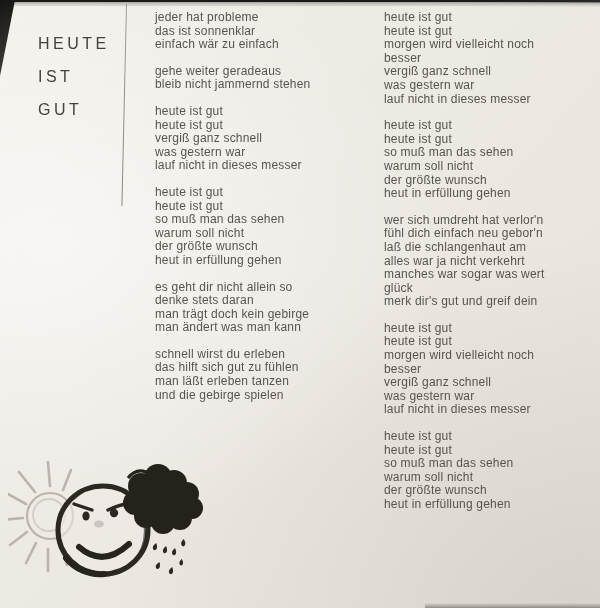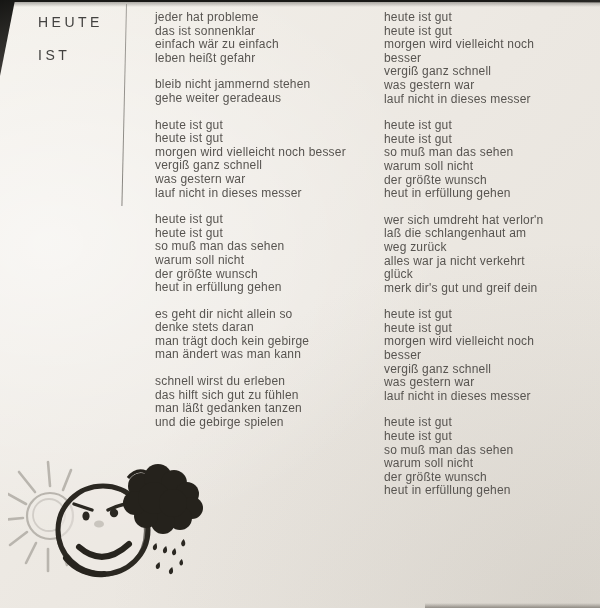--- a/index.html
+++ b/index.html
@@ -34,23 +34,23 @@
   .edge-bottom-right {
     position: absolute; bottom: 0; right: 0; width: 175px; height: 5px;
     background: linear-gradient(to top, rgba(72,67,60,0.5), rgba(72,67,60,0));
   }
   .edge-top-right {
     position: absolute; top: 0; right: 0; width: 110px; height: 3px;
     background: linear-gradient(to left, rgba(60,58,54,0.45), rgba(60,58,54,0));
   }
   
   .title {
-    position: absolute; left: 38px; top: 6px;
+    position: absolute; left: 38px; top: 27px;
     color: #434240;
-    font-size: 14px;
+    font-size: 16px;
     letter-spacing: 3.5px;
     line-height: 33px;
     font-weight: 400;
   }
   .title .t-line { display: block; }
   
   .rule {
     position: absolute; left: 126px; top: 4px;
     width: 1.4px; height: 202px;
     background: linear-gradient(to bottom, #a09d98, #87847f);
@@ -82,39 +82,38 @@
 
   <div class="edge-top"></div>
   <div class="edge-top-fade"></div>
   <div class="corner-wedge"></div>
   <div class="edge-top-right"></div>
   <div class="edge-bottom-right"></div>
 
   <div class="title">
     <span class="t-line">HEUTE</span>
     <span class="t-line">IST</span>
+    <span class="t-line">GUT</span>
   </div>
 
   <div class="rule"></div>
 
   <div class="col col-left">
       <div class="stanza">
         <div class="line">jeder hat probleme</div>
         <div class="line">das ist sonnenklar</div>
         <div class="line">einfach wär zu einfach</div>
-        <div class="line">leben heißt gefahr</div>
-      </div>
-      <div class="stanza">
+      </div>
+      <div class="stanza">
+        <div class="line">gehe weiter geradeaus</div>
         <div class="line">bleib nicht jammernd stehen</div>
-        <div class="line">gehe weiter geradeaus</div>
-      </div>
-      <div class="stanza">
-        <div class="line">heute ist gut</div>
-        <div class="line">heute ist gut</div>
-        <div class="line">morgen wird vielleicht noch besser</div>
+      </div>
+      <div class="stanza">
+        <div class="line">heute ist gut</div>
+        <div class="line">heute ist gut</div>
         <div class="line">vergiß ganz schnell</div>
         <div class="line">was gestern war</div>
         <div class="line">lauf nicht in dieses messer</div>
       </div>
       <div class="stanza">
         <div class="line">heute ist gut</div>
         <div class="line">heute ist gut</div>
         <div class="line">so muß man das sehen</div>
         <div class="line">warum soll nicht</div>
         <div class="line">der größte wunsch</div>
@@ -122,21 +121,21 @@
       </div>
       <div class="stanza">
         <div class="line">es geht dir nicht allein so</div>
         <div class="line">denke stets daran</div>
         <div class="line">man trägt doch kein gebirge</div>
         <div class="line">man ändert was man kann</div>
       </div>
       <div class="stanza">
         <div class="line">schnell wirst du erleben</div>
         <div class="line">das hilft sich gut zu fühlen</div>
-        <div class="line">man läßt gedanken tanzen</div>
+        <div class="line">man läßt erleben tanzen</div>
         <div class="line">und die gebirge spielen</div>
       </div>
     </div>
 
   <div class="col col-right">
       <div class="stanza">
         <div class="line">heute ist gut</div>
         <div class="line">heute ist gut</div>
         <div class="line">morgen wird vielleicht noch</div>
         <div class="line">besser</div>
@@ -147,23 +146,24 @@
       <div class="stanza">
         <div class="line">heute ist gut</div>
         <div class="line">heute ist gut</div>
         <div class="line">so muß man das sehen</div>
         <div class="line">warum soll nicht</div>
         <div class="line">der größte wunsch</div>
         <div class="line">heut in erfüllung gehen</div>
       </div>
       <div class="stanza">
         <div class="line">wer sich umdreht hat verlor'n</div>
+        <div class="line">fühl dich einfach neu gebor'n</div>
         <div class="line">laß die schlangenhaut am</div>
-        <div class="line">weg zurück</div>
         <div class="line">alles war ja nicht verkehrt</div>
+        <div class="line">manches war sogar was wert</div>
         <div class="line">glück</div>
         <div class="line">merk dir's gut und greif dein</div>
       </div>
       <div class="stanza">
         <div class="line">heute ist gut</div>
         <div class="line">heute ist gut</div>
         <div class="line">morgen wird vielleicht noch</div>
         <div class="line">besser</div>
         <div class="line">vergiß ganz schnell</div>
         <div class="line">was gestern war</div>

